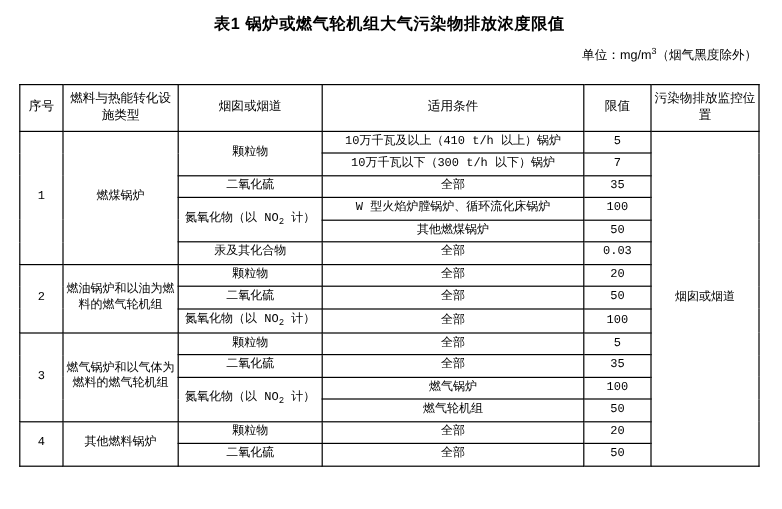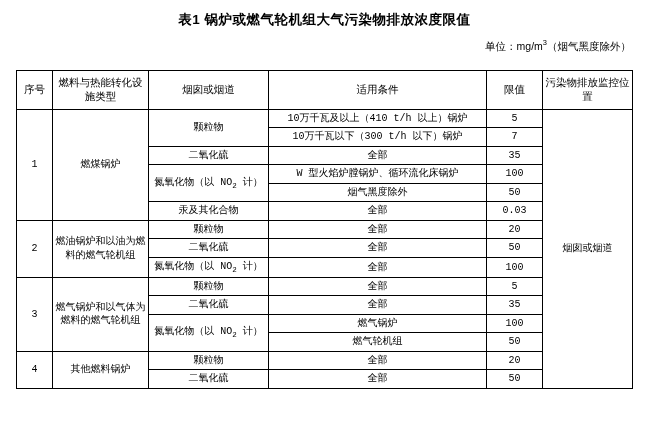--- a/index.html
+++ b/index.html
@@ -116,21 +116,21 @@
           <td rowspan="1">二氧化硫</td>
           <td>全部</td>
           <td>35</td>
         </tr>
         <tr>
           <td rowspan="2" class="nowrap"><span>氮氧化物（以 NO</span><span class="sub">2</span><span> 计）</span></td>
           <td>W 型火焰炉膛锅炉、循环流化床锅炉</td>
           <td>100</td>
         </tr>
         <tr>
-          <td>烟气黑度除外</td>
+          <td>其他燃煤锅炉</td>
           <td>50</td>
         </tr>
         <tr>
           <td rowspan="1">汞及其化合物</td>
           <td>全部</td>
           <td>0.03</td>
         </tr>
         <tr>
           <td rowspan="3">2</td>
           <td rowspan="3">燃油锅炉和以油为燃料的燃气轮机组</td>

